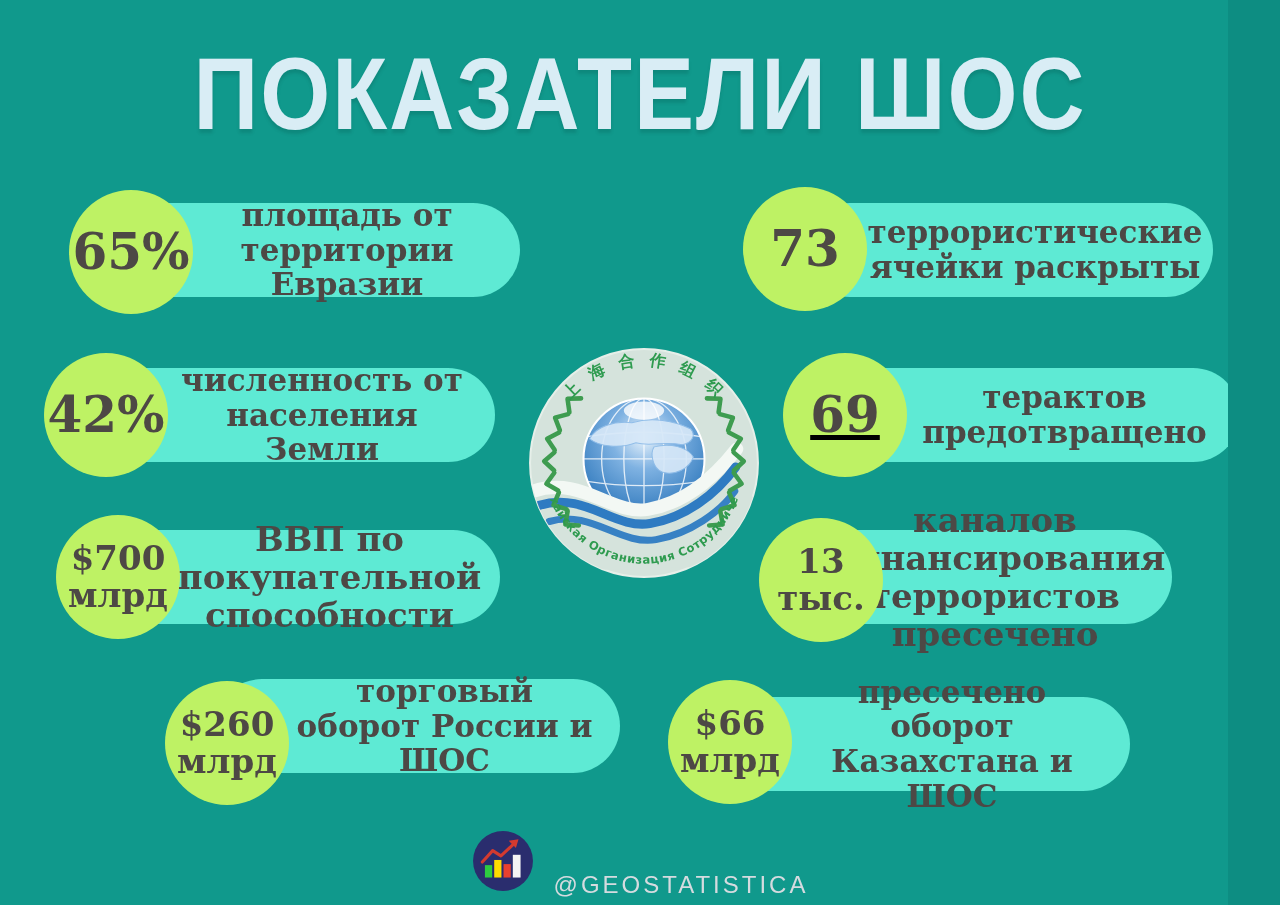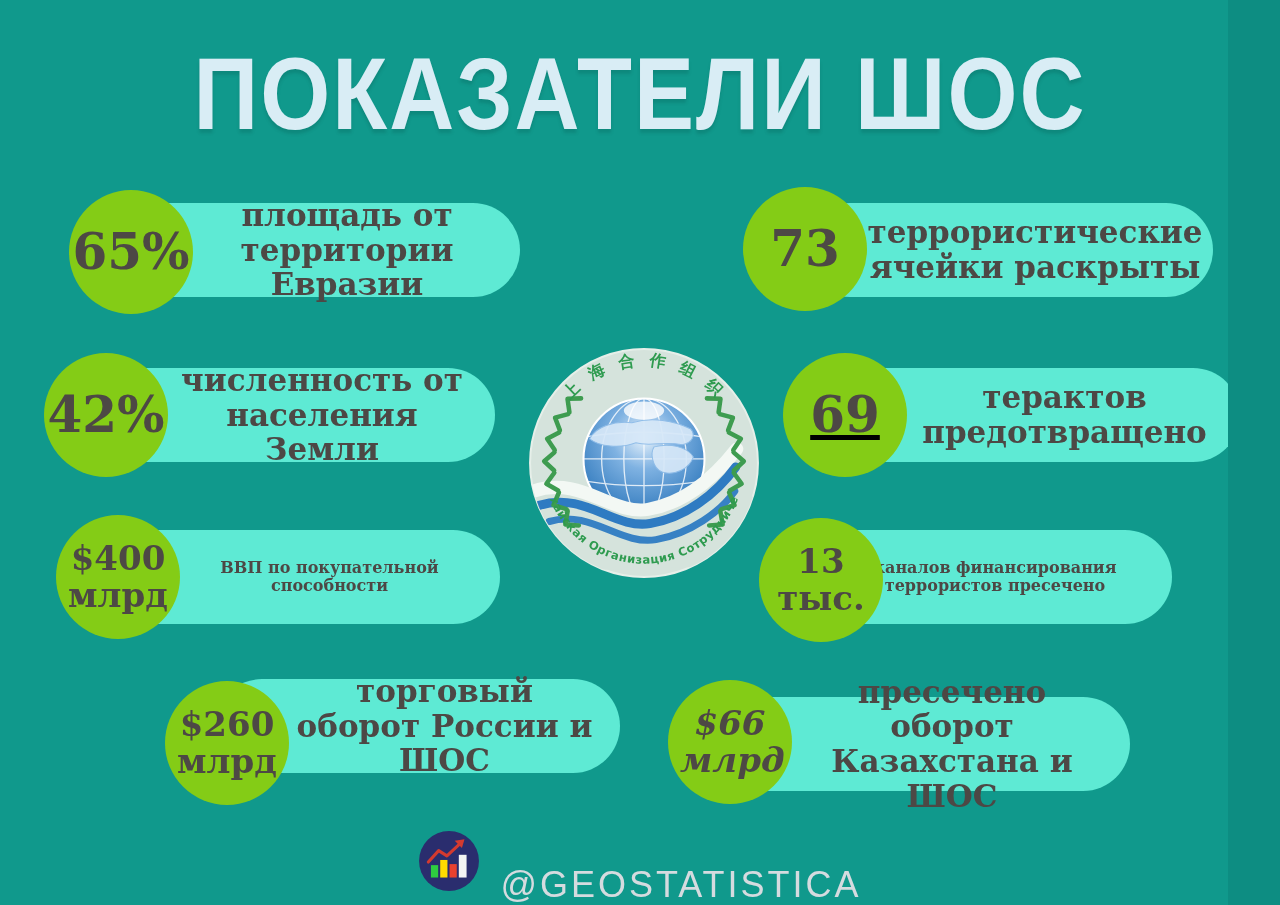--- a/index.html
+++ b/index.html
@@ -26,24 +26,24 @@
     background:#5eead4;
     box-sizing:border-box;
     display:flex;align-items:center;justify-content:center;
     padding-left:78px;padding-right:24px;
   }
   .pill-label{
     text-align:center;
     font-weight:bold;font-size:31px;line-height:1.12;
     color:#4D4845;
   }
-  .pill-label.small{font-size:16px;}
+  .pill-label.small{font-size:34px;}
   .circle{
     position:absolute;width:124px;height:124px;border-radius:50%;
-    background:#84cc16;
+    background:#bef264;
     display:flex;align-items:center;justify-content:center;
   }
   .circle-value{
     text-align:center;font-weight:bold;color:#4D4845;
     font-size:50px;line-height:1;
   }
   .circle.two-line .circle-value{font-size:34px;line-height:1.08;width:100px;}
   
   .pill.l1{left:120px;top:203px;width:400px;}
   .pill.l2{left:95px;top:368px;width:400px;}
@@ -53,31 +53,31 @@
   .pill.r2{left:835px;top:368px;width:405px;}
   .pill.r3{left:764px;top:530px;width:408px;}
   .pill.r4{left:720px;top:697px;width:410px;}
   .circle.l1{left:69px;top:190px;}
   .circle.l2{left:44px;top:353px;justify-content:center;}
   .circle.l3{left:56px;top:515px;}
   .circle.l4{left:165px;top:681px;align-items:center;}
   .circle.r1{left:743px;top:187px;}
   .circle.r2{left:783px;top:353px;text-decoration:underline;}
   .circle.r3{left:759px;top:518px;}
-  .circle.r4{left:668px;top:680px;font-style:italic;}
+  .circle.r4{left:668px;top:680px;}
   
   .emblem{position:absolute;left:523px;top:342px;width:242px;height:242px;}
   
   .footer{
     position:absolute;left:0;top:828px;width:1280px;height:66px;
     display:flex;align-items:center;justify-content:center;gap:20px;
   }
   .handle{
     font-family:"Liberation Sans", sans-serif;
-    font-size:36px;font-weight:400;letter-spacing:3px;
+    font-size:24px;font-weight:400;letter-spacing:3px;
     color:#D5DBDF;
     margin-top:48px;
   }
 </style>
 </head>
 <body>
 
 <div class="canvas">
 
   <h1 class="title">ПОКАЗАТЕЛИ ШОС</h1>
@@ -99,21 +99,21 @@
     <div class="circle l2">
       <span class="circle-value">42%</span>
     </div>
   </div>
 
   <div class="stat">
     <div class="pill l3">
       <span class="pill-label small">ВВП по покупательной способности</span>
     </div>
     <div class="circle l3 two-line">
-      <span class="circle-value">$400 млрд</span>
+      <span class="circle-value">$700 млрд</span>
     </div>
   </div>
 
   <div class="stat">
     <div class="pill l4">
       <span class="pill-label">торговый оборот России и ШОС</span>
     </div>
     <div class="circle l4 two-line">
       <span class="circle-value">$260 млрд</span>
     </div>

